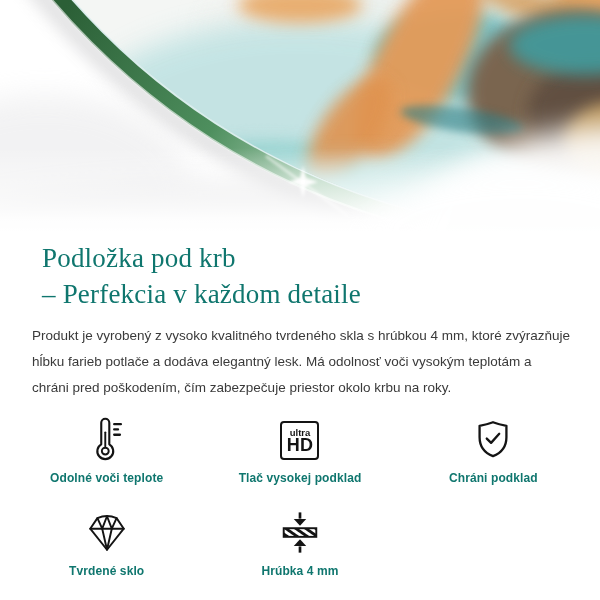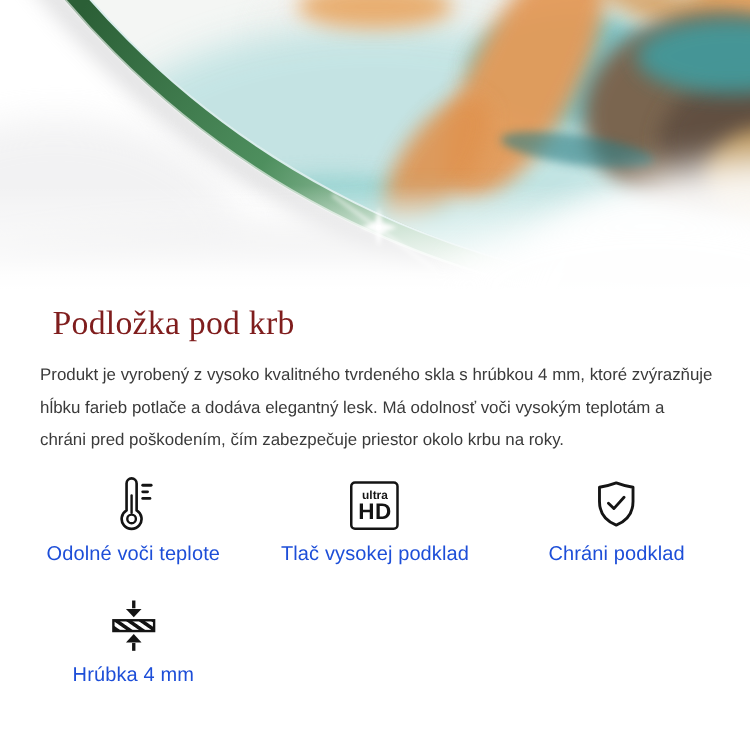--- a/index.html
+++ b/index.html
@@ -19,21 +19,21 @@
   }
   .hero svg { display:block; }
 
   
   .title {
     margin:4px 30px 0 42px;
     font-family:"Liberation Serif","DejaVu Serif",serif;
     font-size:27px;
     line-height:36px;
     font-weight:400;
-    color:#7f1d1d;
+    color:#0f766e;
     letter-spacing:.2px;
   }
   .title span { display:block; }
 
   
   .desc {
     margin:11px 28px 0 32px;
     max-width:540px;
     font-size:13.5px;
     line-height:26px;
@@ -55,23 +55,24 @@
     text-align:center;
   }
   .feature .icon-wrap {
     height:48px;
     display:flex;
     align-items:center;
     justify-content:center;
   }
   .feature .label {
     margin-top:7px;
-    font-size:16px;
-    color:#1d4ed8;
+    font-size:12px;
+    color:#0f766e;
     letter-spacing:.1px;
+    font-weight:bold;
   }
   .uhd-box {
     width:39px; height:39px;
     border:2.5px solid #141414;
     border-radius:4px;
     display:flex;
     flex-direction:column;
     align-items:center;
     justify-content:center;
     color:#141414;
@@ -151,20 +152,21 @@
     </g>
 
     <rect x="0" y="140" width="600" height="96" fill="url(#fadeGrad)"></rect>
     <ellipse cx="620" cy="245" rx="210" ry="120" fill="#ffffff" opacity="0.9" filter="url(#b14)"></ellipse>
     <ellipse cx="520" cy="230" rx="160" ry="62" fill="#ffffff" opacity="0.75" filter="url(#b14)"></ellipse>
   </svg>
 </div>
 
 <h1 class="title">
   <span>Podložka pod krb</span>
+  <span>– Perfekcia v každom detaile</span>
 </h1>
 
 <p class="desc">Produkt je vyrobený z vysoko kvalitného tvrdeného skla s hrúbkou 4 mm, ktoré zvýrazňuje hĺbku farieb potlače a dodáva elegantný lesk. Má odolnosť voči vysokým teplotám a chráni pred poškodením, čím zabezpečuje priestor okolo krbu na roky.</p>
 
 <div class="features">
 
   <div class="feature">
     <div class="icon-wrap">
       <svg width="46" height="48" viewBox="0 0 48 48" fill="none" stroke="#141414" stroke-width="2.2" stroke-linecap="round" stroke-linejoin="round">
         <path d="M26.4,28.5 V6 a4.2,4.2 0 0 0 -8.4,0 V28.5 a8.3,8.3 0 1 0 8.4,0 Z"></path>
@@ -191,20 +193,31 @@
   <div class="feature">
     <div class="icon-wrap">
       <svg width="46" height="48" viewBox="0 0 48 48" fill="none" stroke="#141414" stroke-width="2.4" stroke-linecap="round" stroke-linejoin="round">
         <path d="M24,5.5 C28.5,7.2 33.5,8.4 38,9.2 L38,21 C38,30.8 32.6,37.4 24,40.8 C15.4,37.4 10,30.8 10,21 L10,9.2 C14.5,8.4 19.5,7.2 24,5.5 Z"></path>
         <path d="M17.5,22.5 L22,27 L30.5,17.5"></path>
       </svg>
     </div>
     <span class="label">Chráni podklad</span>
   </div>
 
+  <div class="feature">
+    <div class="icon-wrap">
+      <svg width="46" height="48" viewBox="0 0 48 48" fill="none" stroke="#141414" stroke-width="2" stroke-linecap="round" stroke-linejoin="round">
+        <path d="M6.5,19.5 L14,8.5 Q24,4 34,8.5 L41.5,19.5 L24,41.5 Z"></path>
+        <line x1="6.5" y1="19.5" x2="41.5" y2="19.5"></line>
+        <path d="M14,8.5 L19,19.5 L24,6.5 L29,19.5 L34,8.5"></path>
+        <path d="M19,19.5 L24,41.5 L29,19.5"></path>
+      </svg>
+    </div>
+    <span class="label">Tvrdené sklo</span>
+  </div>
 
 
   <div class="feature">
     <div class="icon-wrap">
       <svg width="46" height="48" viewBox="0 0 48 48">
         <defs>
           <pattern id="hatch" patternUnits="userSpaceOnUse" width="6" height="6" patternTransform="rotate(-55)">
             <rect width="3" height="6" fill="#141414"></rect>
           </pattern>
         </defs>

